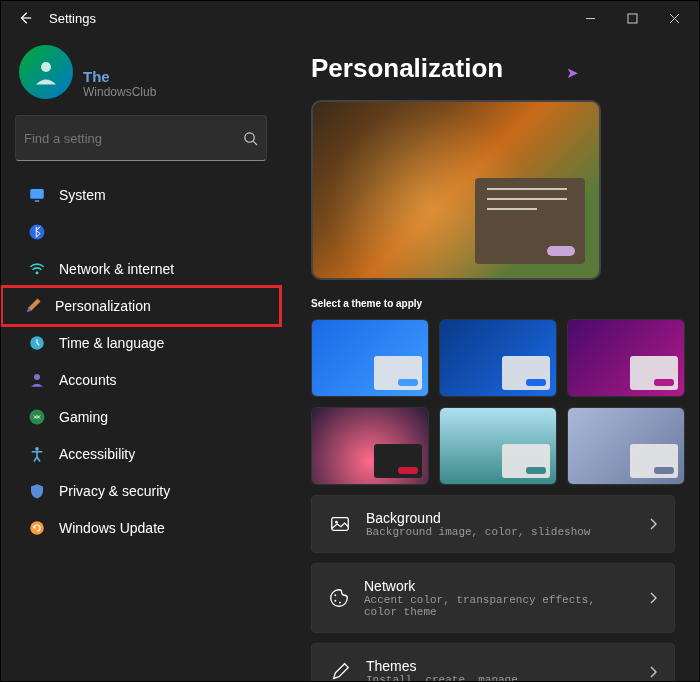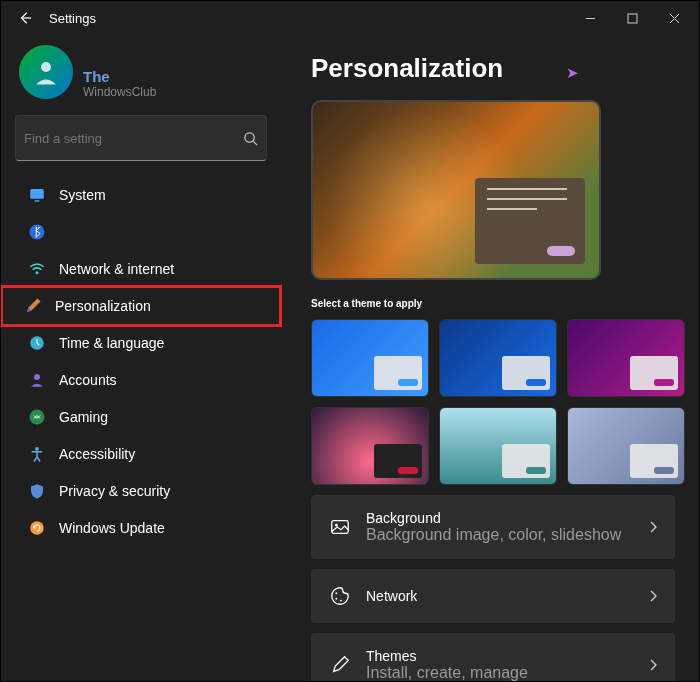--- a/index.html
+++ b/index.html
@@ -90,21 +90,21 @@
 }
 .theme-thumb .tpill{ width:20px; height:7px; border-radius:3px; }
 .setting-row {
   display:flex; align-items:center; gap:14px;
   background:#2d2d2d; border:1px solid #333;
   border-radius:4px; padding:14px 16px; margin-top:10px;
   cursor:pointer;
 }
 .setting-row .ricon{ width:24px; height:24px; display:flex;align-items:center;justify-content:center;}
 .setting-row .rtxt .rtitle{ font-size:14px; }
-.setting-row .rtxt .rsub{ font-size:16px; color:#999; }
+.setting-row .rtxt .rsub{ font-size:11px; color:#999;font-family:Liberation Mono, monospace; }
 .setting-row .chev{ margin-left:auto; color:#aaa; }
 .cursor-pointer {
   position:absolute; top:64px; left:566px; color:#b26ae6; font-size:15px; pointer-events:none;
 }
 svg { display:block; }
 </style>
 </head>
 <body>
 
 <div class="titlebar">
@@ -316,20 +316,21 @@
           <span class="ricon">
             <svg width="22" height="22" viewBox="0 0 24 24">
               <path d="M12 3 A9 9 0 1 0 21 12 Q21 9 18 9 Q15 9 15 6 Q15 3 12 3" stroke="#fff" fill="none" stroke-width="1.4"></path>
               <circle cx="8" cy="9" r="1" fill="#fff"></circle>
               <circle cx="8" cy="15" r="1" fill="#fff"></circle>
               <circle cx="13" cy="17" r="1" fill="#fff"></circle>
             </svg>
           </span>
           <div class="rtxt">
             <div class="rtitle">Network</div>
+            <div class="rsub">Accent color, transparency effects, color theme</div>
           </div>
           <span class="chev">
             <svg width="10" height="12" viewBox="0 0 10 12">
               <path d="M3 1 L8 6 L3 11" stroke="#ccc" fill="none" stroke-width="1.4"></path>
             </svg>
           </span>
         </div>
         <div class="setting-row">
           <span class="ricon">
             <svg width="22" height="22" viewBox="0 0 24 24">

